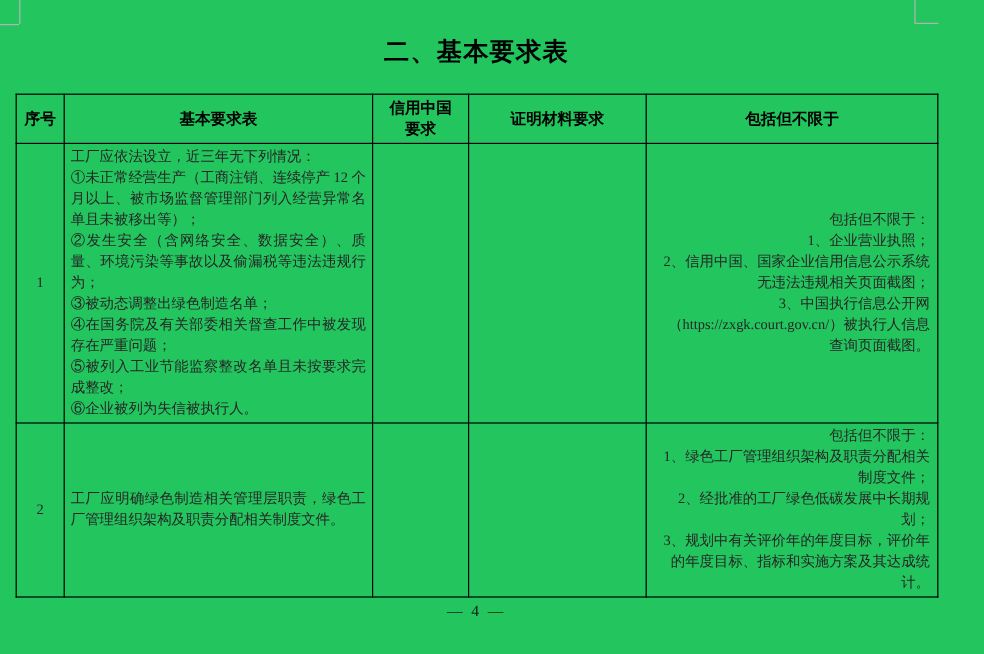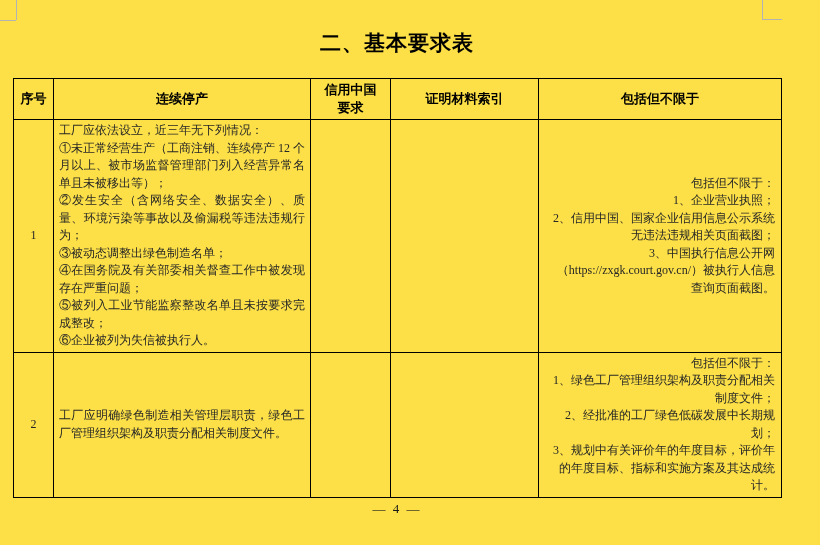--- a/index.html
+++ b/index.html
@@ -5,21 +5,21 @@
   * { box-sizing: border-box; }
   html, body { margin: 0; padding: 0; }
   body {
     width: 820px; height: 545px;
     background: #ffffff;
     font-family: "Liberation Serif", serif;
   }
   .page {
     position: relative;
     width: 820px; height: 545px;
-    background: #fde047;
+    background: #22c55e;
     overflow: hidden;
   }
   
   .mark { position: absolute; background: #b3b3b3; }
   .mark-tl-v { left: 16px; top: 0; width: 1px; height: 20px; }
   .mark-tl-h { left: 0; top: 20px; width: 16px; height: 1px; }
   .mark-tr-v { left: 762px; top: 0; width: 1px; height: 19px; }
   .mark-tr-h { left: 762px; top: 19px; width: 20px; height: 1px; }
 
   .title {
@@ -100,24 +100,24 @@
     <colgroup>
       <col style="width:40px">
       <col style="width:257px">
       <col style="width:80px">
       <col style="width:148px">
       <col style="width:243px">
     </colgroup>
     <thead>
       <tr class="header-row">
         <th>序号</th>
-        <th>连续停产</th>
+        <th>基本要求表</th>
         <th>信用中国
 要求</th>
-        <th>证明材料索引</th>
+        <th>证明材料要求</th>
         <th>包括但不限于</th>
       </tr>
     </thead>
     <tbody>
       <tr class="data-row-1">
         <td class="cell-no">1</td>
         <td class="cell-req">工厂应依法设立，近三年无下列情况：
 ①未正常经营生产（工商注销、连续停产 12 个月以上、被市场监督管理部门列入经营异常名单且未被移出等）；
 ②发生安全（含网络安全、数据安全）、质量、环境污染等事故以及偷漏税等违法违规行为；
 ③被动态调整出绿色制造名单；

